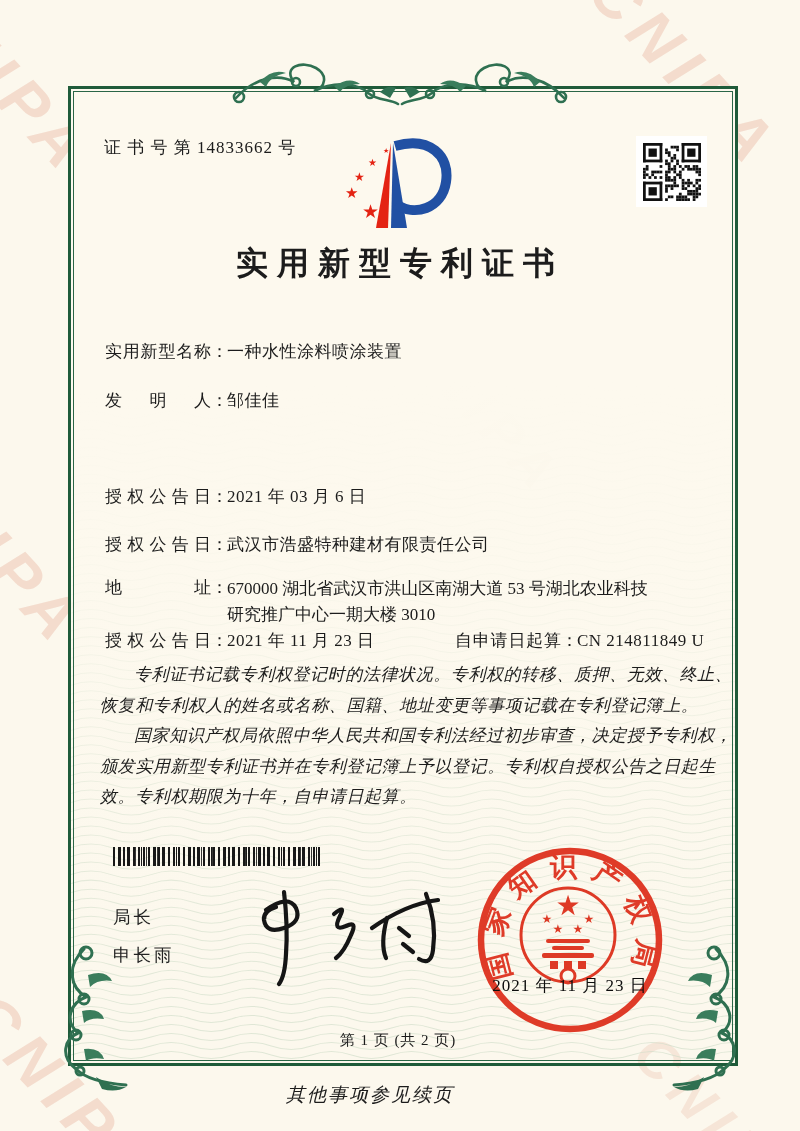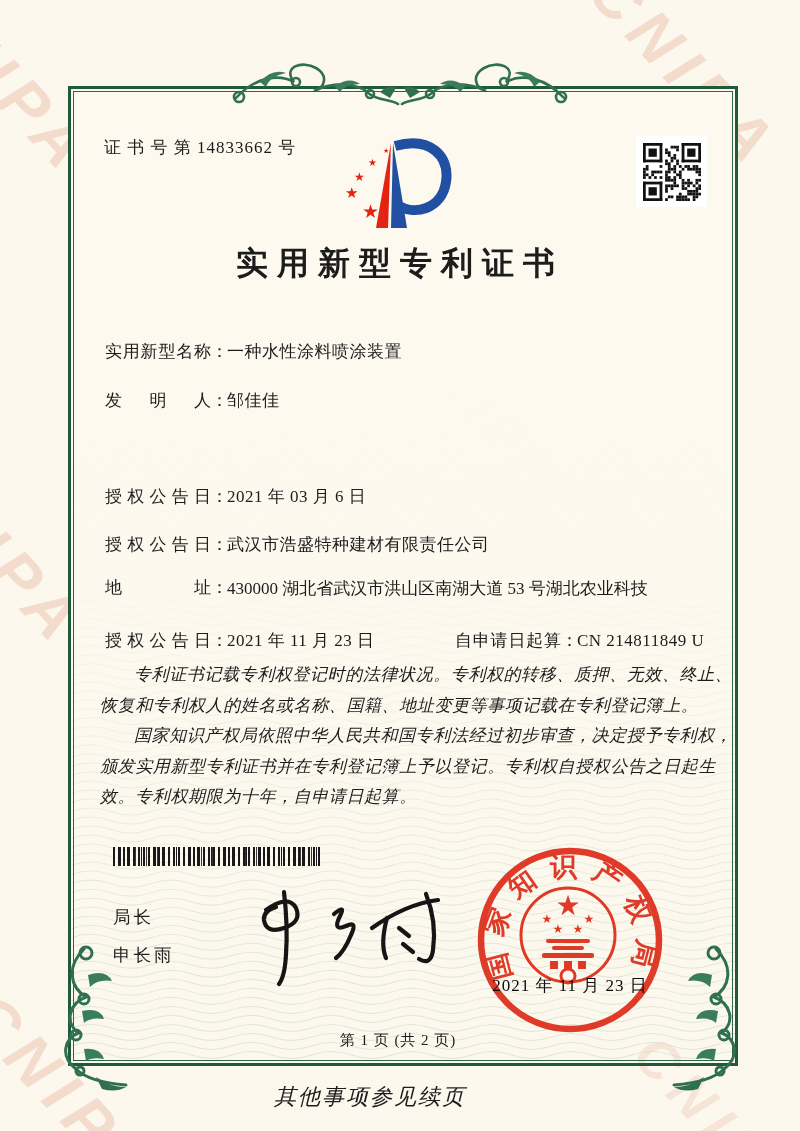--- a/index.html
+++ b/index.html
@@ -71,21 +71,21 @@
       repeating-linear-gradient(90deg,rgba(20,20,20,.85) 0 1px,transparent 1px 11px);}
   .signer{position:absolute;left:113px;font-family:"Liberation Sans",sans-serif;font-size:17.5px;
           letter-spacing:3px;color:#222;}
   .signer-title{top:905px;}
   .signer-name{top:943px;}
   .signature{position:absolute;left:238px;top:880px;}
   .seal{position:absolute;left:470px;top:843px;opacity:.93;}
   .seal-date{position:absolute;left:470px;top:974px;width:200px;text-align:center;font-size:17px;
              letter-spacing:1px;color:#0d0d0d;z-index:6;}
   .page-info{position:absolute;left:0;right:4px;top:1031px;text-align:center;font-size:15px;letter-spacing:1px;}
-  .continuation{position:absolute;left:0;right:60px;top:1082px;text-align:center;font-size:22px;
+  .continuation{position:absolute;left:0;right:60px;top:1082px;text-align:center;font-size:19px;
                 font-style:italic;letter-spacing:2px;}
 </style>
 </head>
 <body>
 
 <div class="page">
 
   <div class="wm wm1">CNIPA</div>
   <div class="wm wm2">CNIPA</div>
   <div class="wm wm3">CNIPA</div>
@@ -299,21 +299,21 @@
   <div class="row" style="top:389px">
     <span class="lab">发明人</span><span class="colon">：</span><span class="val">邹佳佳</span>
   </div>
   <div class="row" style="top:485px">
     <span class="lab">授权公告日</span><span class="colon">：</span><span class="val">2021 年 03 月 6 日</span>
   </div>
   <div class="row" style="top:533px">
     <span class="lab">授权公告日</span><span class="colon">：</span><span class="val">武汉市浩盛特种建材有限责任公司</span>
   </div>
   <div class="row" style="top:576px">
-    <span class="lab">地址</span><span class="colon">：</span><span class="val-block"><div>430000 湖北省武汉市洪山区南湖大道 53 号湖北农业科技</div></span>
+    <span class="lab">地址</span><span class="colon">：</span><span class="val-block"><div>670000 湖北省武汉市洪山区南湖大道 53 号湖北农业科技</div><div>研究推广中心一期大楼 3010</div></span>
   </div>
   <div class="row row2col" style="top:629px">
     <span>
       <span class="lab">授权公告日</span><span class="colon">：</span><span class="val">2021 年 11 月 23 日</span>
     </span>
     <span class="grp2">
       <span class="lab">自申请日起算</span><span class="colon">：</span><span class="val">CN 214811849 U</span>
     </span>
   </div>
 

